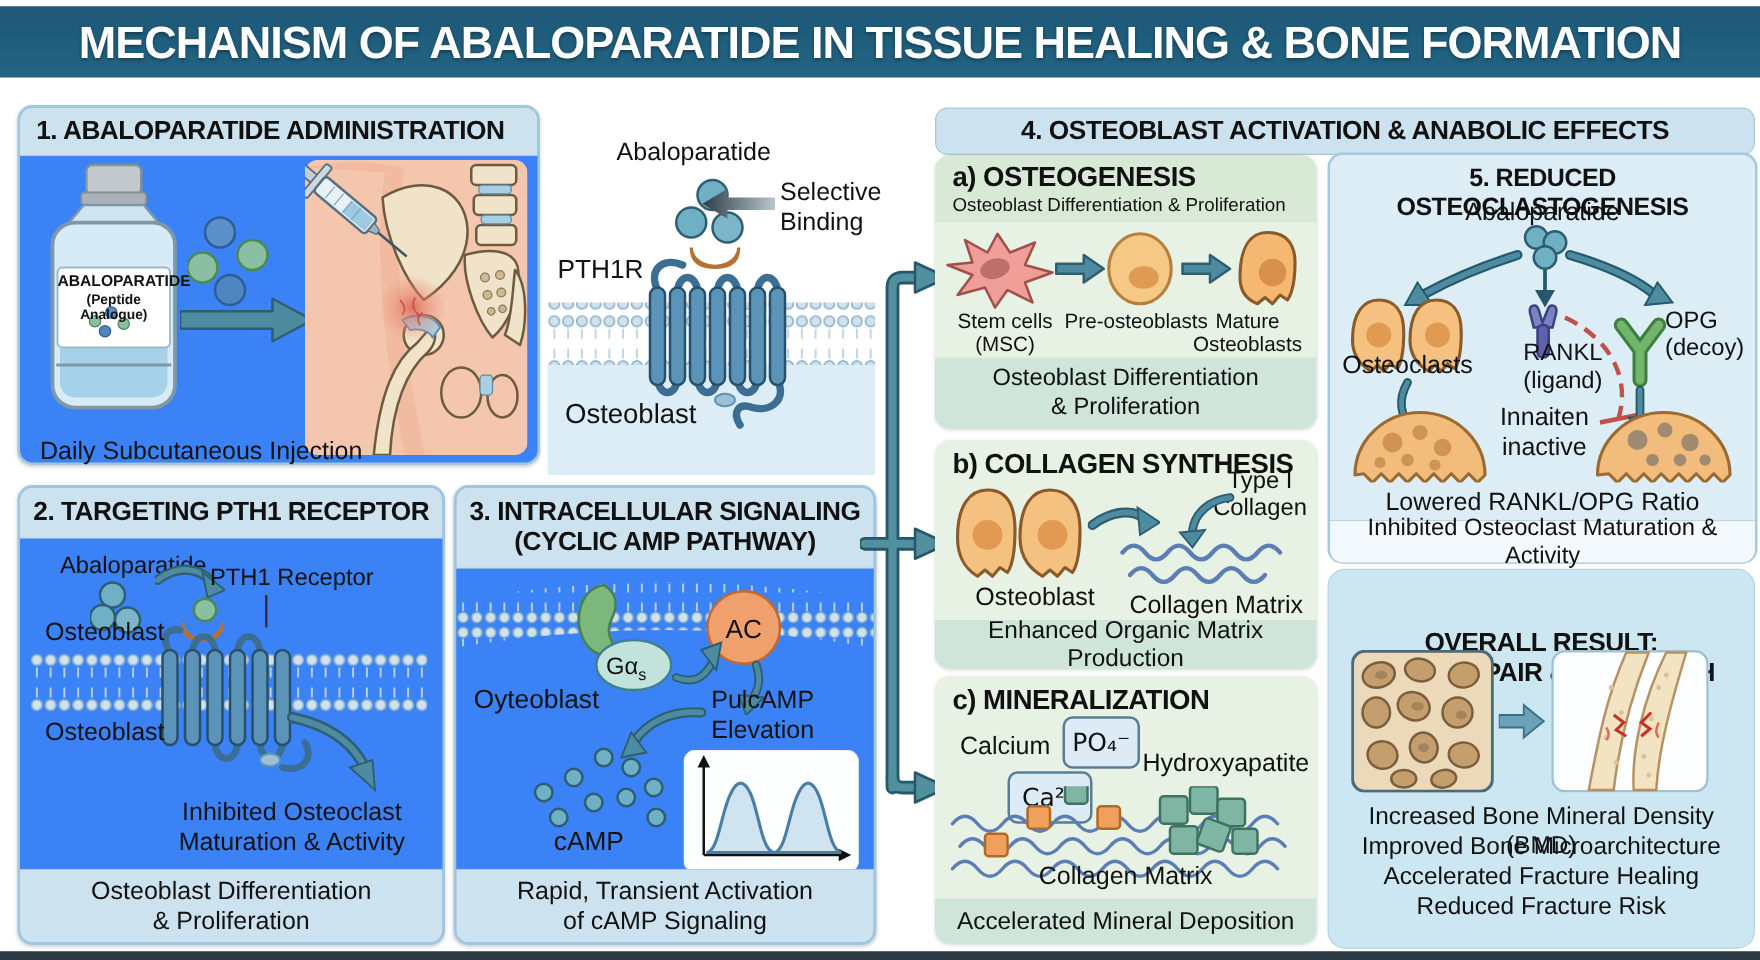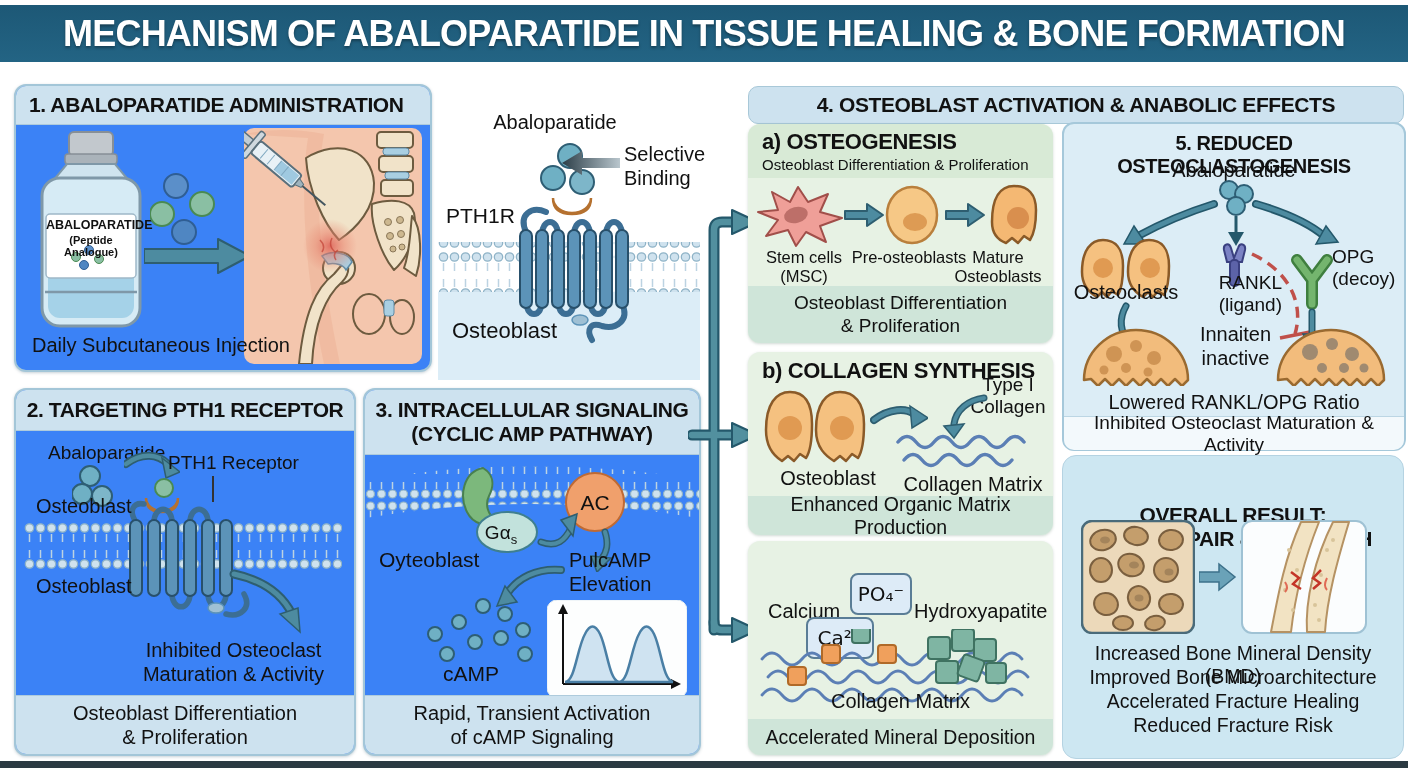--- a/index.html
+++ b/index.html
@@ -109,21 +109,21 @@
         <rect x="1" y="0" width="54" height="16" rx="3" fill="#e8f1f6" stroke="#5a707c" stroke-width="2"></rect>
         <rect x="30" y="2" width="23" height="12" fill="#9fc9e0"></rect>
         <line x1="12" y1="2" x2="12" y2="14" stroke="#7fa8c0"></line>
           <line x1="21" y1="2" x2="21" y2="14" stroke="#7fa8c0"></line>
         <line x1="30" y1="2" x2="30" y2="14" stroke="#7fa8c0"></line>
           <line x1="39" y1="2" x2="39" y2="14" stroke="#7fa8c0"></line>
         <path d="M55,4 L62,6 L62,10 L55,12 Z" fill="#9fb3bd" stroke="#5a707c"></path>
         <line x1="62" y1="8" x2="92" y2="8" stroke="#44565f" stroke-width="2"></line>
       </g>
     </svg>
-    <div class="abs" style="left:16px;top:248px;font-size:20px;">Daily Subcutaneous Injection</div>
+    <div class="abs" style="left:16px;top:264px;font-size:20px;">Daily Subcutaneous Injection</div>
   </div>
 
   <div class="abs" style="left:440px;top:110px;width:260px;height:270px;">
     <div class="abs ctr lb20" style="left:0;top:0;width:230px;">Abaloparatide</div>
     <svg class="abs" style="left:85px;top:28px;" width="92" height="88" viewBox="0 0 92 88">
       <path d="M28,60 A19,15 0 0 0 66,60 Q66,76 47,76 Q28,76 28,60 Z" fill="#f0a05c" stroke="#b5712f" stroke-width="2.5"></path>
       <circle cx="45" cy="18" r="12" fill="#6fb0c4" stroke="#2e5e74" stroke-width="2"></circle>
       <circle cx="28" cy="40" r="12" fill="#6fb0c4" stroke="#2e5e74" stroke-width="2"></circle>
       <circle cx="57" cy="44" r="12" fill="#7db6c9" stroke="#2e5e74" stroke-width="2"></circle>
     </svg>
@@ -377,21 +377,22 @@
       </g>
     </svg>
     <div class="abs ctr lb20" style="left:20px;top:114px;width:120px;">Osteoblast</div>
     <div class="abs ctr lb20" style="left:150px;top:120px;width:150px;">Collagen Matrix</div>
     <div class="abs gfoot" style="left:0;top:144px;width:305px;height:39px;">
       <span style="font-size:19.5px;">Enhanced Organic Matrix Production</span>
     </div>
   </div>
 
   <div class="panel green" style="left:748px;top:541px;width:305px;height:214px;">
-    <div class="abs lb20" style="left:20px;top:44px;margin-top:14px;">Calcium</div>
+    <div class="abs t1" style="left:14px;top:6px;font-size:22px;">c) MINERALIZATION</div>
+    <div class="abs lb20" style="left:20px;top:44px;">Calcium</div>
     <div class="badge" style="left:102px;top:32px;width:58px;height:38px;">PO₄⁻</div>
     <div class="badge" style="left:58px;top:76px;width:64px;height:38px;">Ca²⁺</div>
     <div class="abs lb20" style="left:166px;top:58px;">Hydroxyapatite</div>
     <svg class="abs" style="left:12px;top:88px;" width="282" height="78" viewBox="0 0 282 78">
       <g fill="none" stroke="#5b7fb5" stroke-width="2.8" stroke-linecap="round">
         <path d="M2,30 q10,-12 20,0 t20,0 t20,0 t20,0 t20,0 t20,0 t20,0 t20,0 t20,0 t20,0 t20,0 t20,0 t20,0"></path>
         <path d="M8,48 q10,-12 20,0 t20,0 t20,0 t20,0 t20,0 t20,0 t20,0 t20,0 t20,0 t20,0 t20,0 t20,0 t20,0"></path>
         <path d="M2,66 q10,-12 20,0 t20,0 t20,0 t20,0 t20,0 t20,0 t20,0 t20,0 t20,0 t20,0 t20,0 t20,0 t20,0"></path>
       </g>
       <g fill="#f0a05c" stroke="#b06a28" stroke-width="2">

